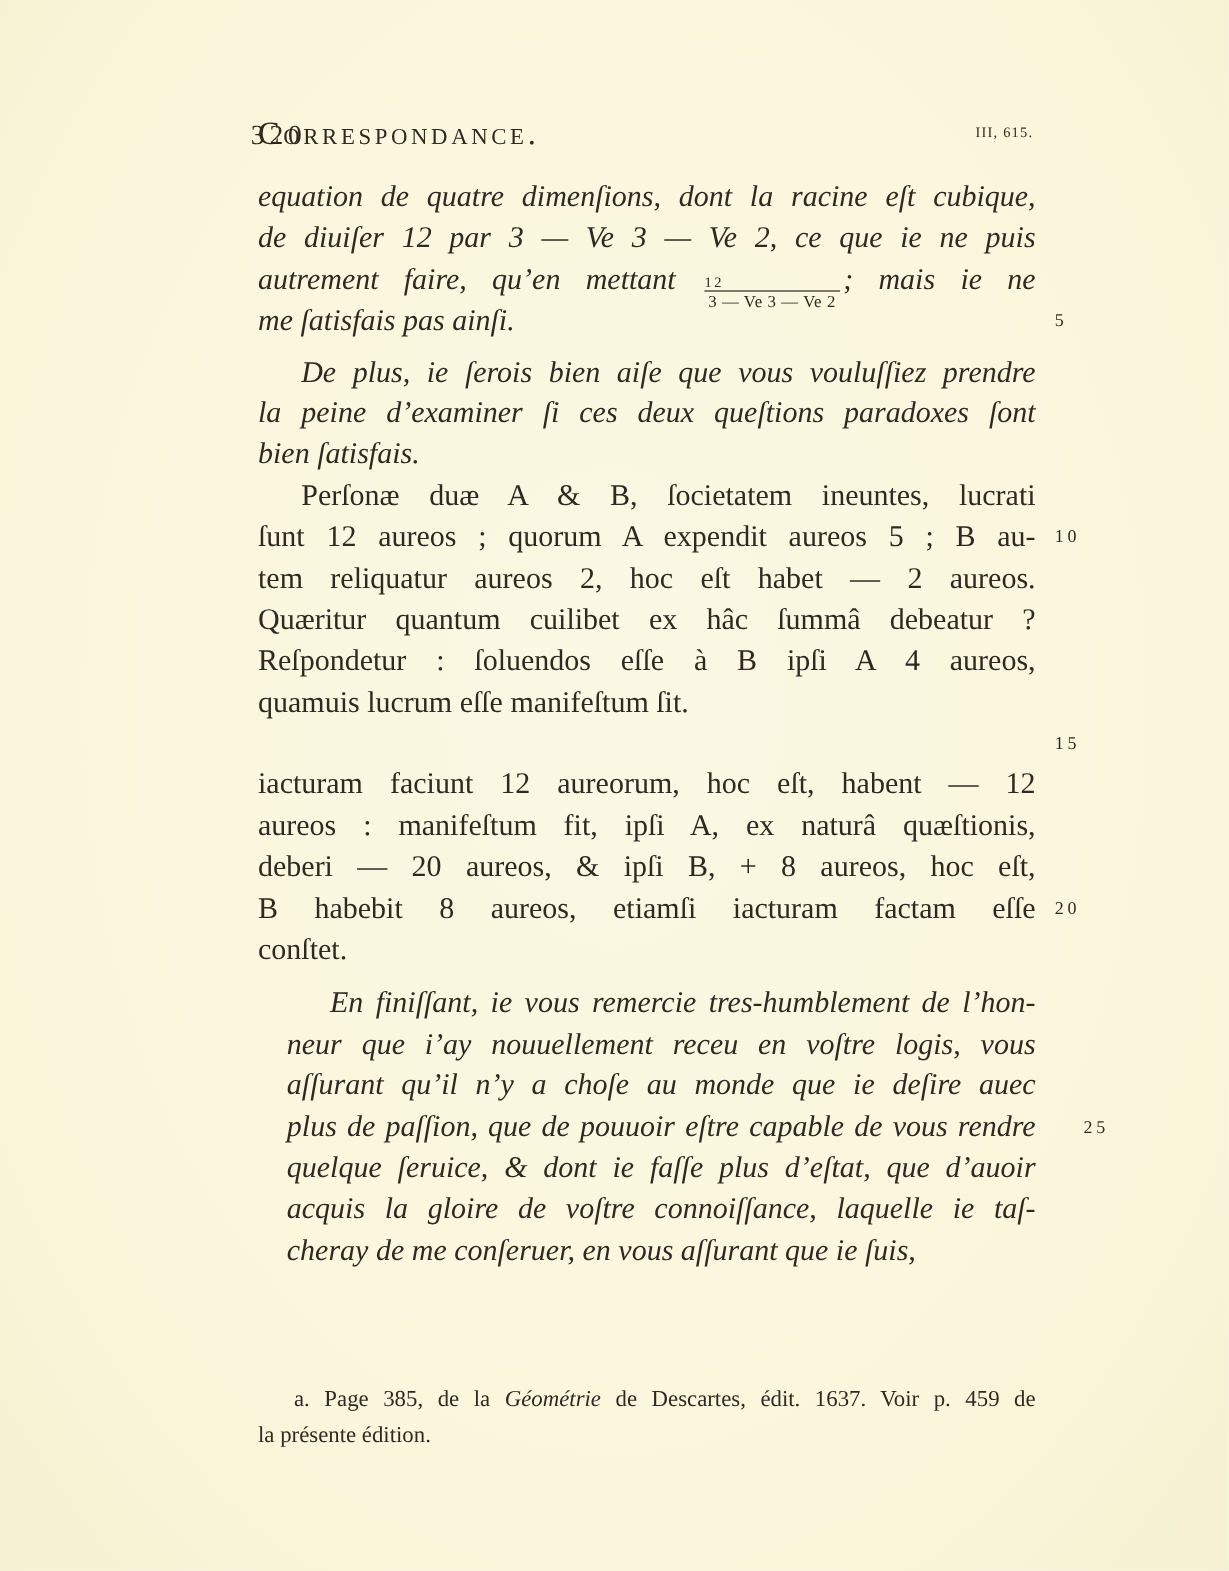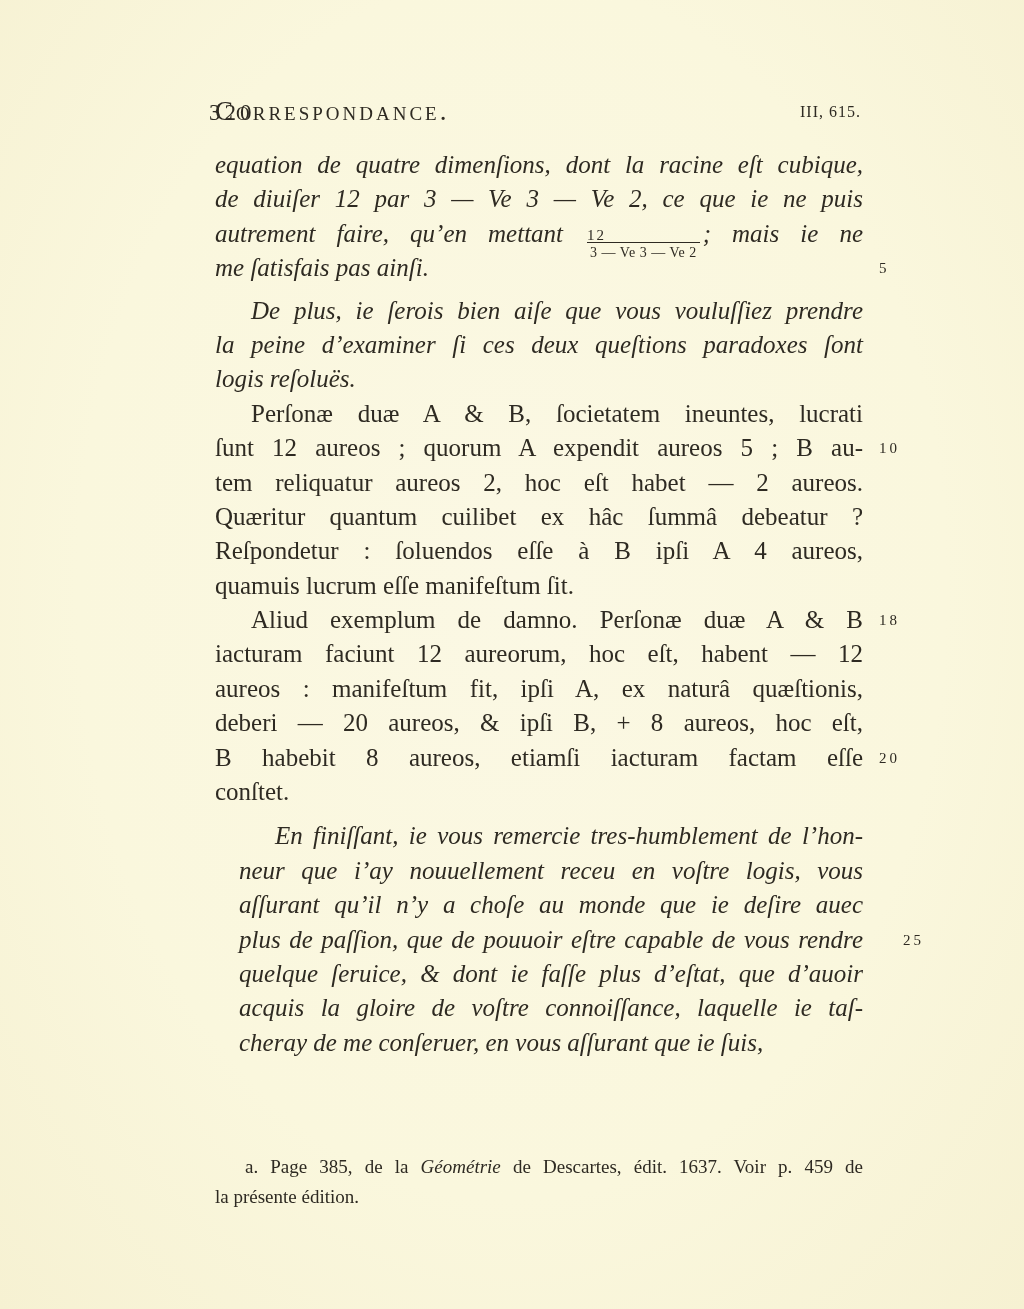--- a/index.html
+++ b/index.html
@@ -6,37 +6,37 @@
   body{width:1024px;height:1309px;overflow:hidden;
        font-family:"Liberation Serif","DejaVu Serif",serif;}
   .page{position:relative;width:1024px;height:1309px;
         background:radial-gradient(ellipse at 50% 45%, #fbf8e4 0%, #faf7dd 60%, #f6f1d2 100%);
         color:#2e2a22;}
   .column{position:absolute;left:215px;top:96px;width:648px;}
   .header{position:relative;height:44px;}
   .pgnum{position:absolute;left:-6px;top:4px;font-size:23px;letter-spacing:4px;}
   .title{position:absolute;left:0;right:0;top:0;text-align:left;
          font-variant:small-caps;font-size:27px;letter-spacing:3px;}
-  .ref{position:absolute;right:2px;top:7px;font-size:16px;letter-spacing:1px;}
+  .ref{position:absolute;right:2px;top:7px;font-size:12px;letter-spacing:1px;}
   .body{position:absolute;left:0;top:52px;width:648px;font-size:25px;}
   .para{margin:0;}
   .line{position:relative;line-height:34.4px;height:34.4px;width:100%;
         box-sizing:border-box;text-align:justify;text-align-last:justify;overflow:visible;}
   .ll{text-align:left;text-align-last:auto;}
   .ind{padding-left:36px;}
   .italic .line{font-style:italic;}
   .p2{margin-top:8px;}
   .p3{}
   .p5{margin-top:10px;margin-left:24px;}
   .margin-num{position:absolute;left:664px;top:0;width:46px;font-size:15px;
               font-style:normal;letter-spacing:3px;line-height:34.4px;
               text-align:left;text-align-last:auto;}
   .frac{display:inline-block;vertical-align:-15px;text-align:center;
         font-style:normal;margin:0 3px;}
-  .frac .num{display:block;font-size:15px;line-height:13px;letter-spacing:2px;}
+  .frac .num{display:block;font-size:12px;line-height:13px;letter-spacing:2px;}
   .frac .den{display:block;font-size:14px;line-height:17px;
              border-top:1.5px solid #2e2a22;padding:1px 3px 0 3px;letter-spacing:0.5px;}
   .sup{font-size:13px;vertical-align:9px;letter-spacing:0;}
   .footnote{position:absolute;left:0;top:1056px;width:648px;font-size:19px;}
   .footnote .line{line-height:30px;height:30px;}
   .footnote .ind{padding-left:30px;}
   .fn-it{font-style:italic;}
 </style>
 </head>
 <body>
@@ -55,34 +55,34 @@
       <div class="para italic p1">
         <div class="line">equation de quatre dimenſions, dont la racine eſt cubique,</div>
         <div class="line">de diuiſer 12 par 3 — Ve 3 — Ve 2, ce que ie ne puis</div>
         <div class="line"><span>autrement faire, qu’en mettant</span> <span class="frac"><span class="num">12</span><span class="den">3 — Ve 3 — Ve 2</span></span><span>; mais ie ne</span></div>
         <div class="line ll"><span>me ſatisfais pas ainſi.</span><span class="margin-num">5</span></div>
       </div>
 
       <div class="para italic p2">
         <div class="line ind">De plus, ie ſerois bien aiſe que vous vouluſſiez prendre</div>
         <div class="line">la peine d’examiner ſi ces deux queſtions paradoxes ſont</div>
-        <div class="line ll">logis reſoluës.</div>
+        <div class="line ll">bien ſatisfais.</div>
       </div>
 
       <div class="para p3">
         <div class="line ind">Perſonæ duæ A &amp; B, ſocietatem ineuntes, lucrati</div>
         <div class="line"><span>ſunt 12 aureos ; quorum A expendit aureos 5 ; B au-</span><span class="margin-num">10</span></div>
         <div class="line">tem reliquatur aureos 2, hoc eſt habet — 2 aureos.</div>
         <div class="line">Quæritur quantum cuilibet ex hâc ſummâ debeatur ?</div>
         <div class="line">Reſpondetur : ſoluendos eſſe à B ipſi A 4 aureos,</div>
         <div class="line ll">quamuis lucrum eſſe manifeſtum ſit.</div>
       </div>
 
       <div class="para p4">
-        <div class="line ind"><span>Aliud exemplum de damno. Perſonæ duæ A &amp; B</span><span class="margin-num">18</span></div>
+        <div class="line ind"><span class="margin-num">15</span></div>
         <div class="line">iacturam faciunt 12 aureorum, hoc eſt, habent — 12</div>
         <div class="line">aureos : manifeſtum fit, ipſi A, ex naturâ quæſtionis,</div>
         <div class="line">deberi — 20 aureos, &amp; ipſi B, + 8 aureos, hoc eſt,</div>
         <div class="line"><span>B habebit 8 aureos, etiamſi iacturam factam eſſe</span><span class="margin-num">20</span></div>
         <div class="line ll">conſtet.</div>
       </div>
 
       <div class="para italic p5">
         <div class="line ind">En finiſſant, ie vous remercie tres-humblement de l’hon-</div>
         <div class="line">neur que i’ay nouuellement receu en voſtre logis, vous</div>

